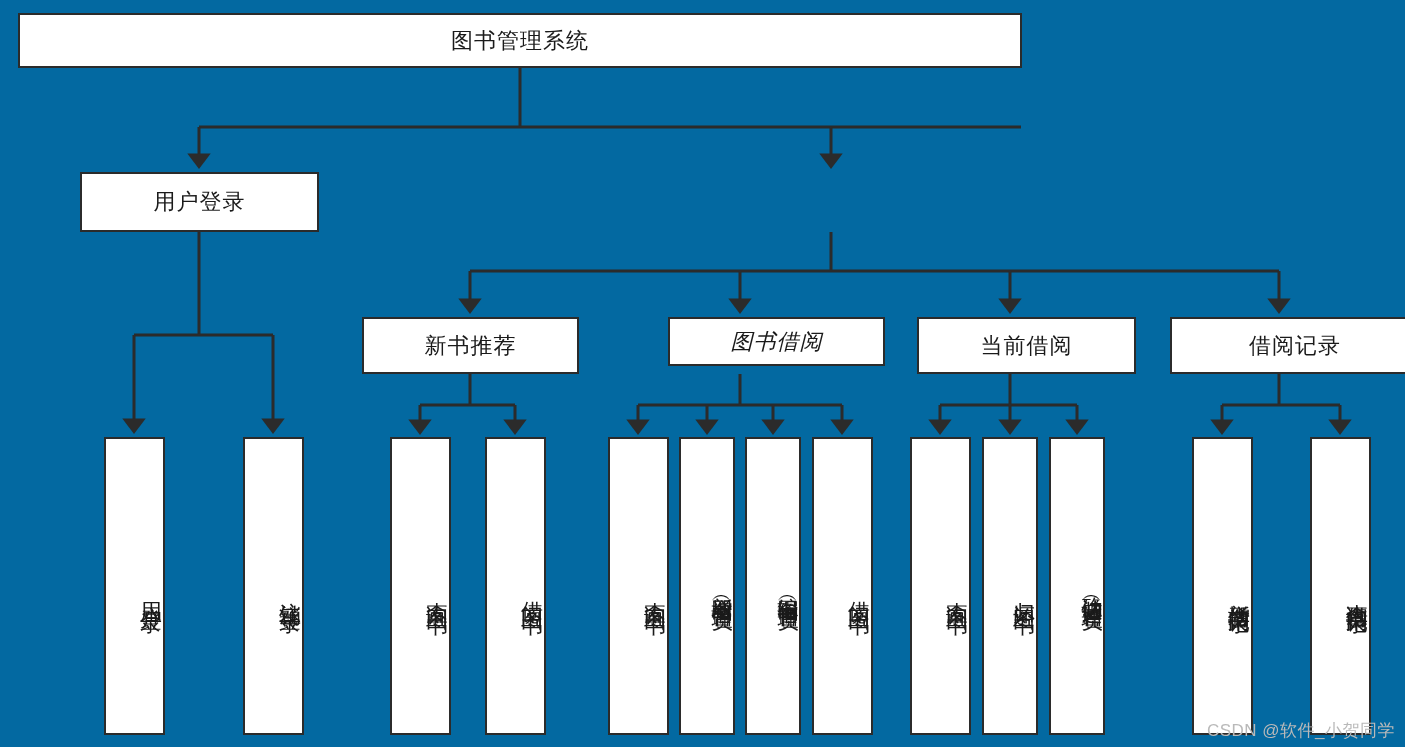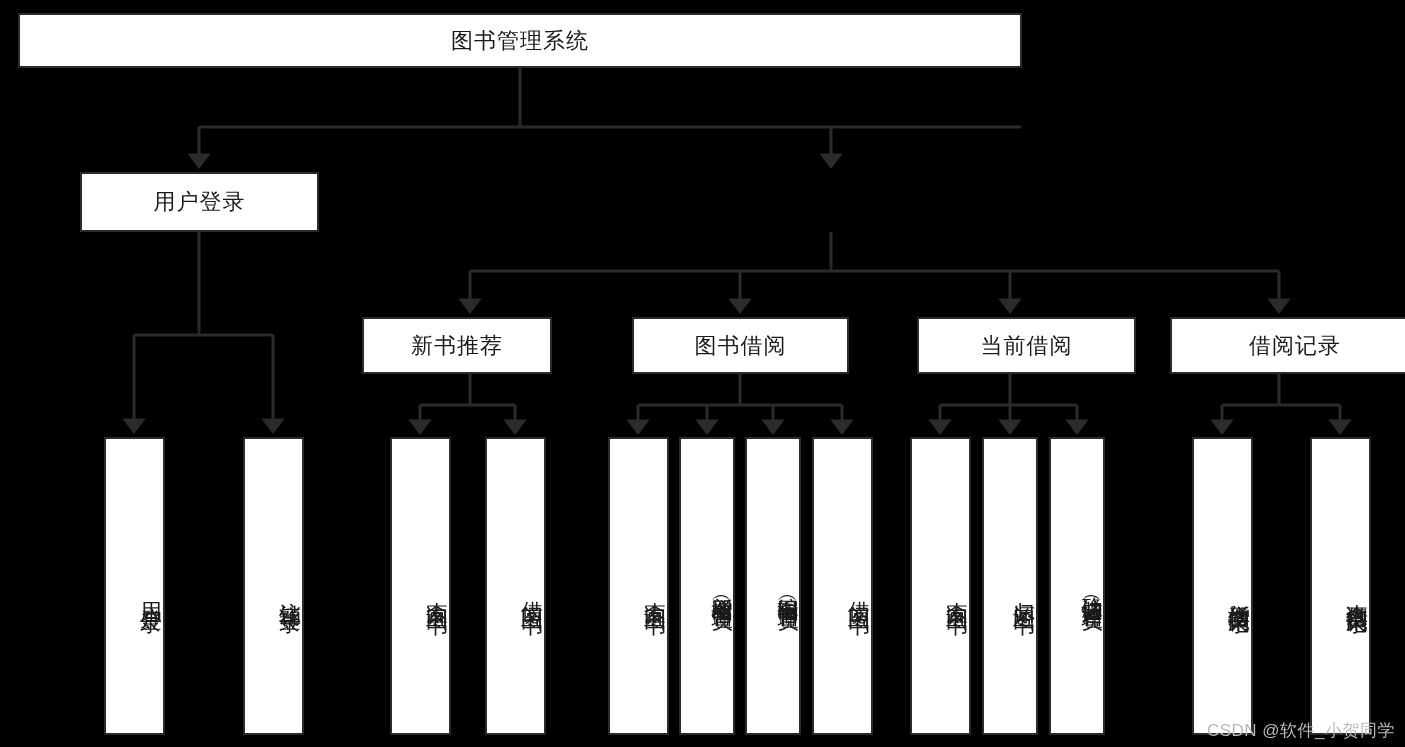--- a/index.html
+++ b/index.html
@@ -4,21 +4,21 @@
 <style>
   html, body {
     margin: 0;
     padding: 0;
     background: #ffffff;
   }
   #canvas {
     position: relative;
     width: 1405px;
     height: 747px;
-    background: #000000;
+    background: #0369a1;
     font-family: "Liberation Sans", "DejaVu Sans", sans-serif;
     overflow: hidden;
   }
   #edges {
     position: absolute;
     left: 0;
     top: 0;
     width: 1405px;
     height: 747px;
     pointer-events: none;
@@ -118,24 +118,24 @@
   </svg>
 
   <div class="node h" style="left:18px; top:13px; width:1004px; height:55px;">
     <span class="lbl">图书管理系统</span>
   </div>
 
   <div class="node h" style="left:80px; top:172px; width:239px; height:60px;">
     <span class="lbl">用户登录</span>
   </div>
 
-  <div class="node h" style="left:362px; top:317px; width:190px; height:57px;">
+  <div class="node h" style="left:362px; top:317px; width:217px; height:57px;">
     <span class="lbl">新书推荐</span>
   </div>
-  <div class="node h" style="left:632px; top:317px; width:217px; height:57px;">
+  <div class="node h" style="left:668px; top:317px; width:217px; height:49px;font-style:italic;">
     <span class="lbl">图书借阅</span>
   </div>
   <div class="node h" style="left:901px; top:317px; width:219px; height:57px;margin-left:16px;">
     <span class="lbl">当前借阅</span>
   </div>
   <div class="node h" style="left:1170px; top:317px; width:250px; height:57px;font-family:Liberation Serif, serif;">
     <span class="lbl">借阅记录</span>
   </div>
 
   <div class="node v" style="left:104px; top:437px; width:61px; height:298px;">

